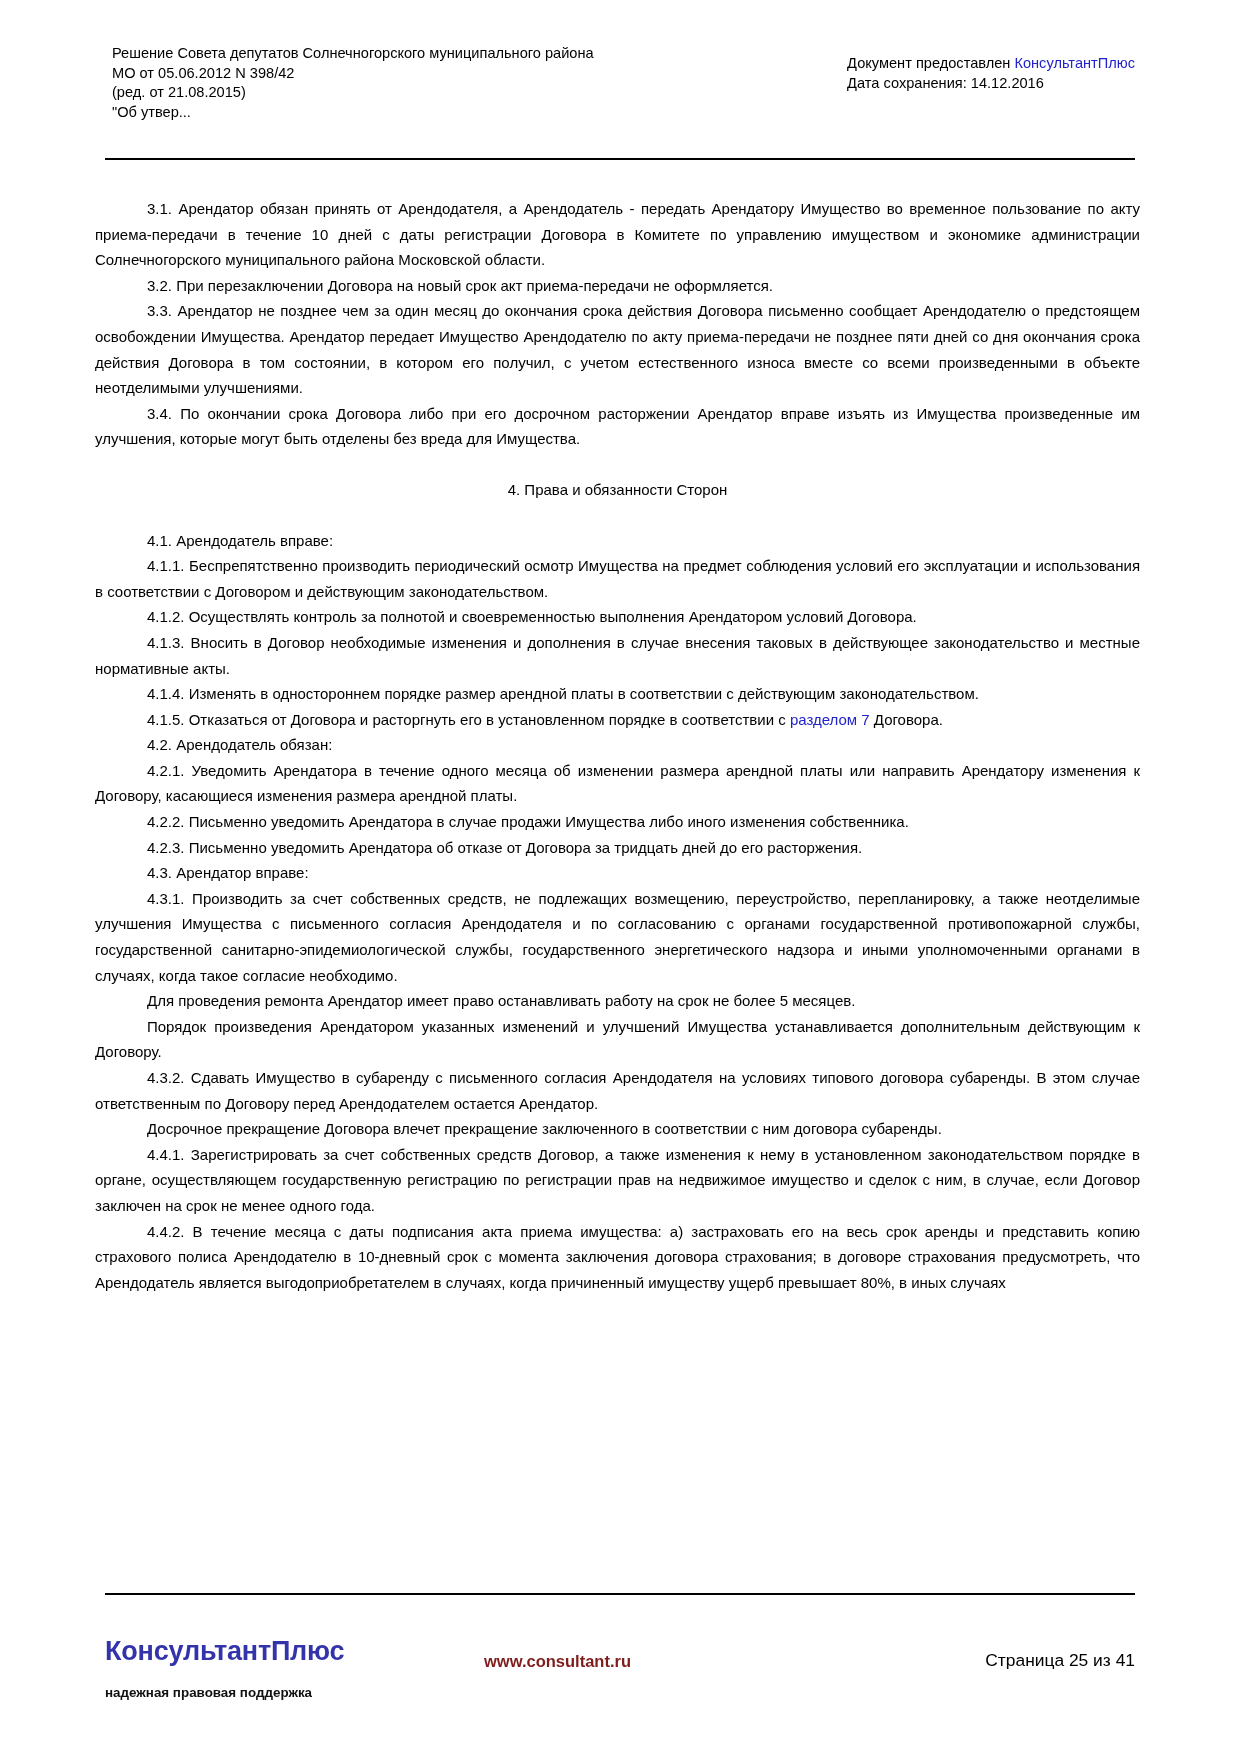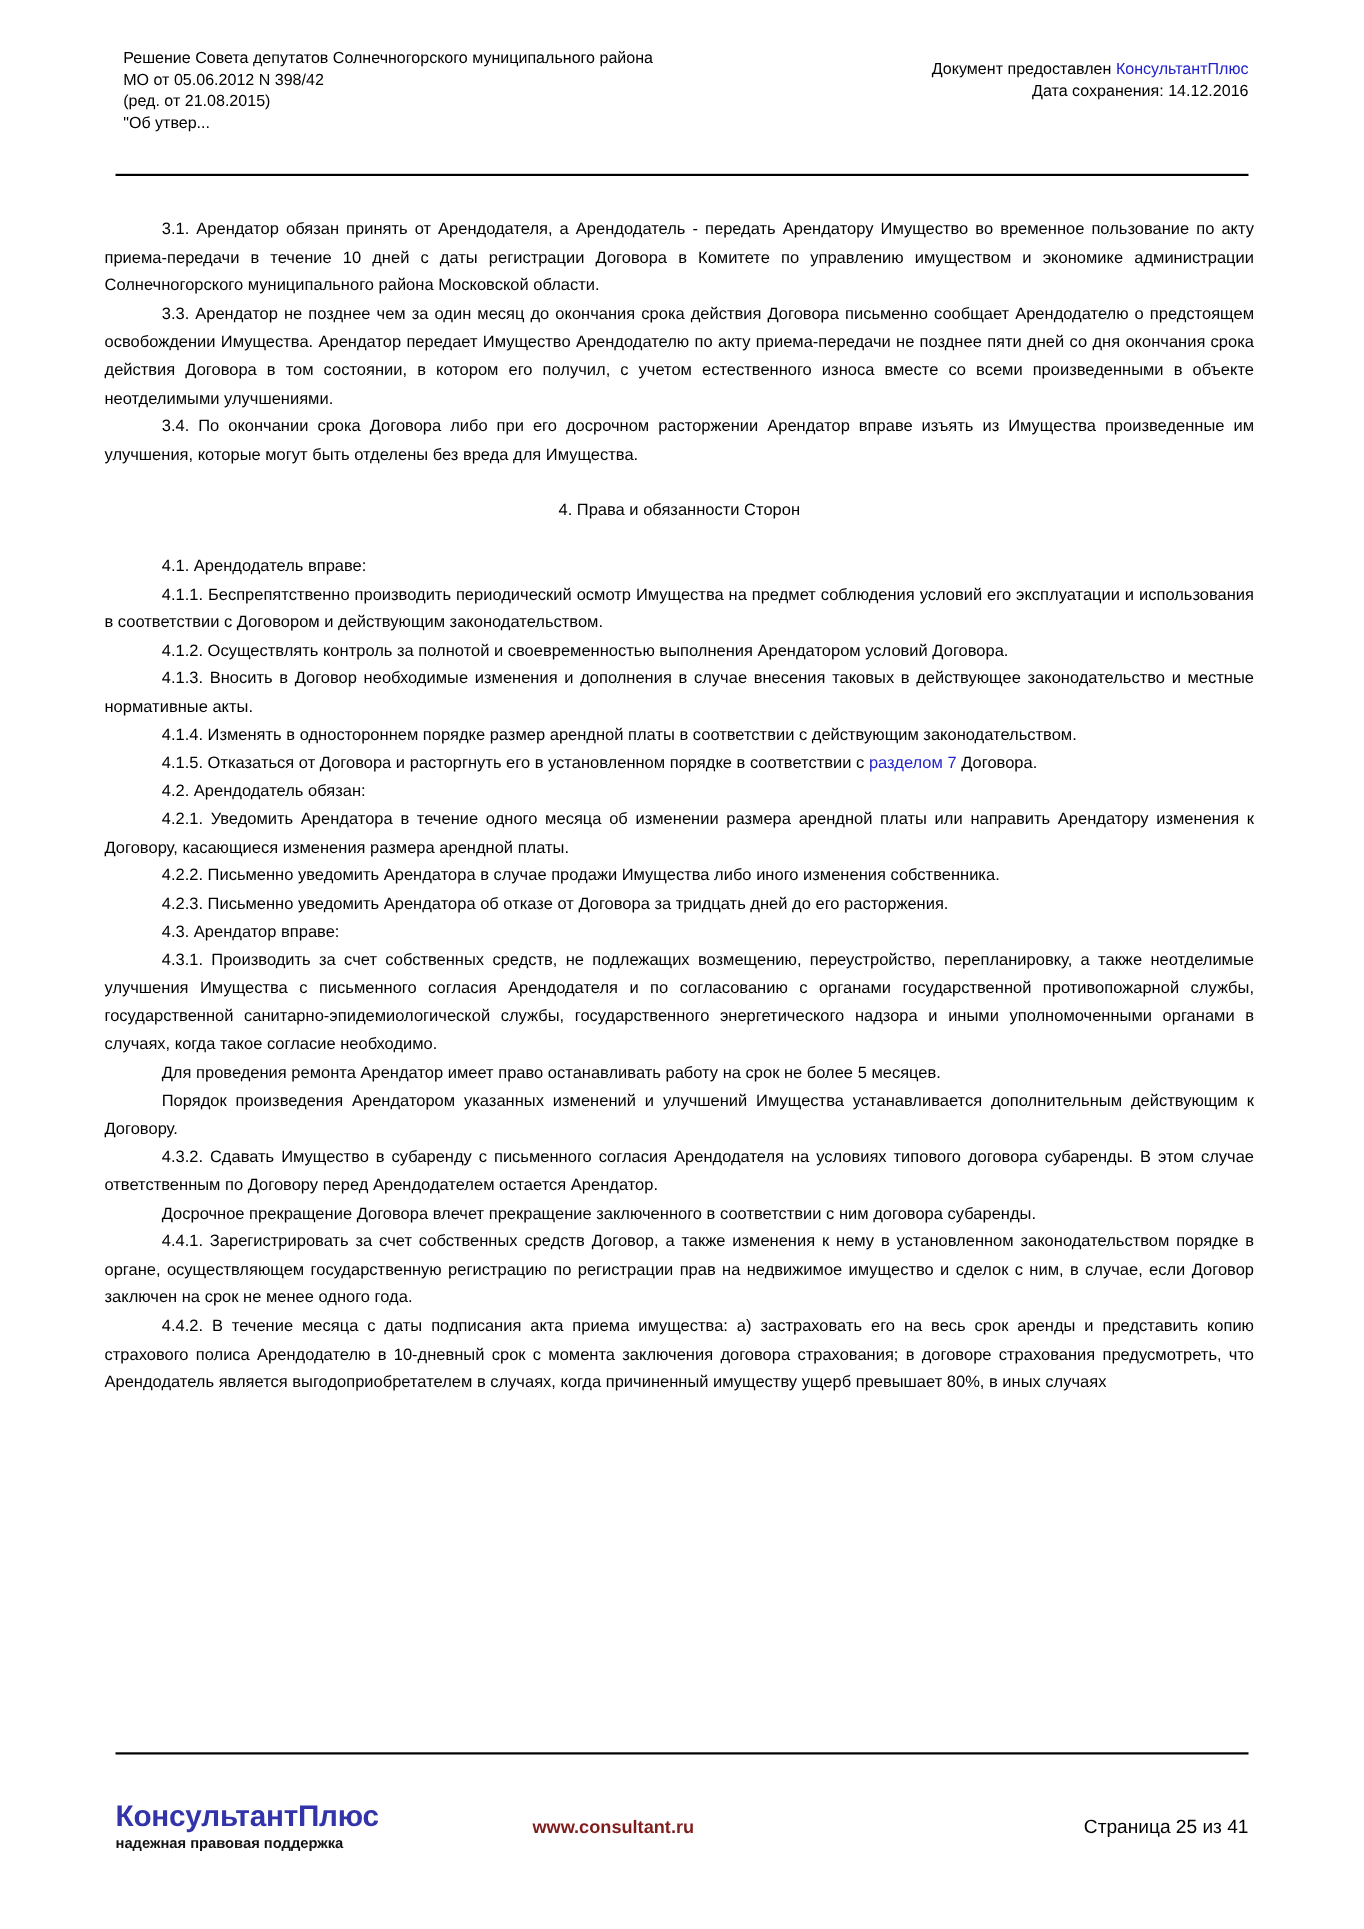--- a/index.html
+++ b/index.html
@@ -36,21 +36,21 @@
   .header-left {
     font-size: 14.6px;
     line-height: 19.5px;
     color: #000;
     white-space: pre-line;
     max-width: 560px;
   }
   .header-right {
     font-size: 14.6px;
     line-height: 19.5px;
-    text-align: right;
+    text-align: left;
     color: #000;
     padding-top: 10px;
   }
   .brand-link {
     color: #2222cc;
   }
   .hdr-rule {
     position: absolute;
     left: 105px;
     right: 105px;
@@ -109,21 +109,21 @@
     font-weight: bold;
     color: #3333aa;
     letter-spacing: -0.2px;
     line-height: 30px;
   }
   .footer-logo .logo-sub {
     font-size: 13.4px;
     font-weight: bold;
     color: #111111;
     line-height: 17px;
-    margin-top: 1px;
+    margin-top: 18px;
   }
   .footer-url {
     position: absolute;
     left: 379px;
     top: 24px;
     font-size: 16.5px;
     font-weight: bold;
     color: #7f1d1d;
     text-decoration: none;
   }
@@ -151,20 +151,21 @@
       </div>
       <div>Дата сохранения: 14.12.2016</div>
     </div>
   </div>
 
   <div class="hdr-rule"></div>
 
   <div class="content">
 
     <p>3.1. Арендатор обязан принять от Арендодателя, а Арендодатель - передать Арендатору Имущество во временное пользование по акту приема-передачи в течение 10 дней с даты регистрации Договора в Комитете по управлению имуществом и экономике администрации Солнечногорского муниципального района Московской области.</p>
+    <p>3.2. При перезаключении Договора на новый срок акт приема-передачи не оформляется.</p>
     <p>3.3. Арендатор не позднее чем за один месяц до окончания срока действия Договора письменно сообщает Арендодателю о предстоящем освобождении Имущества. Арендатор передает Имущество Арендодателю по акту приема-передачи не позднее пяти дней со дня окончания срока действия Договора в том состоянии, в котором его получил, с учетом естественного износа вместе со всеми произведенными в объекте неотделимыми улучшениями.</p>
     <p>3.4. По окончании срока Договора либо при его досрочном расторжении Арендатор вправе изъять из Имущества произведенные им улучшения, которые могут быть отделены без вреда для Имущества.</p>
 
     <div class="spacer-md"></div>
     <p class="center">4. Права и обязанности Сторон</p>
     <div class="spacer-sm"></div>
 
     <p>4.1. Арендодатель вправе:</p>
     <p>4.1.1. Беспрепятственно производить периодический осмотр Имущества на предмет соблюдения условий его эксплуатации и использования в соответствии с Договором и действующим законодательством.</p>
     <p>4.1.2. Осуществлять контроль за полнотой и своевременностью выполнения Арендатором условий Договора.</p>

